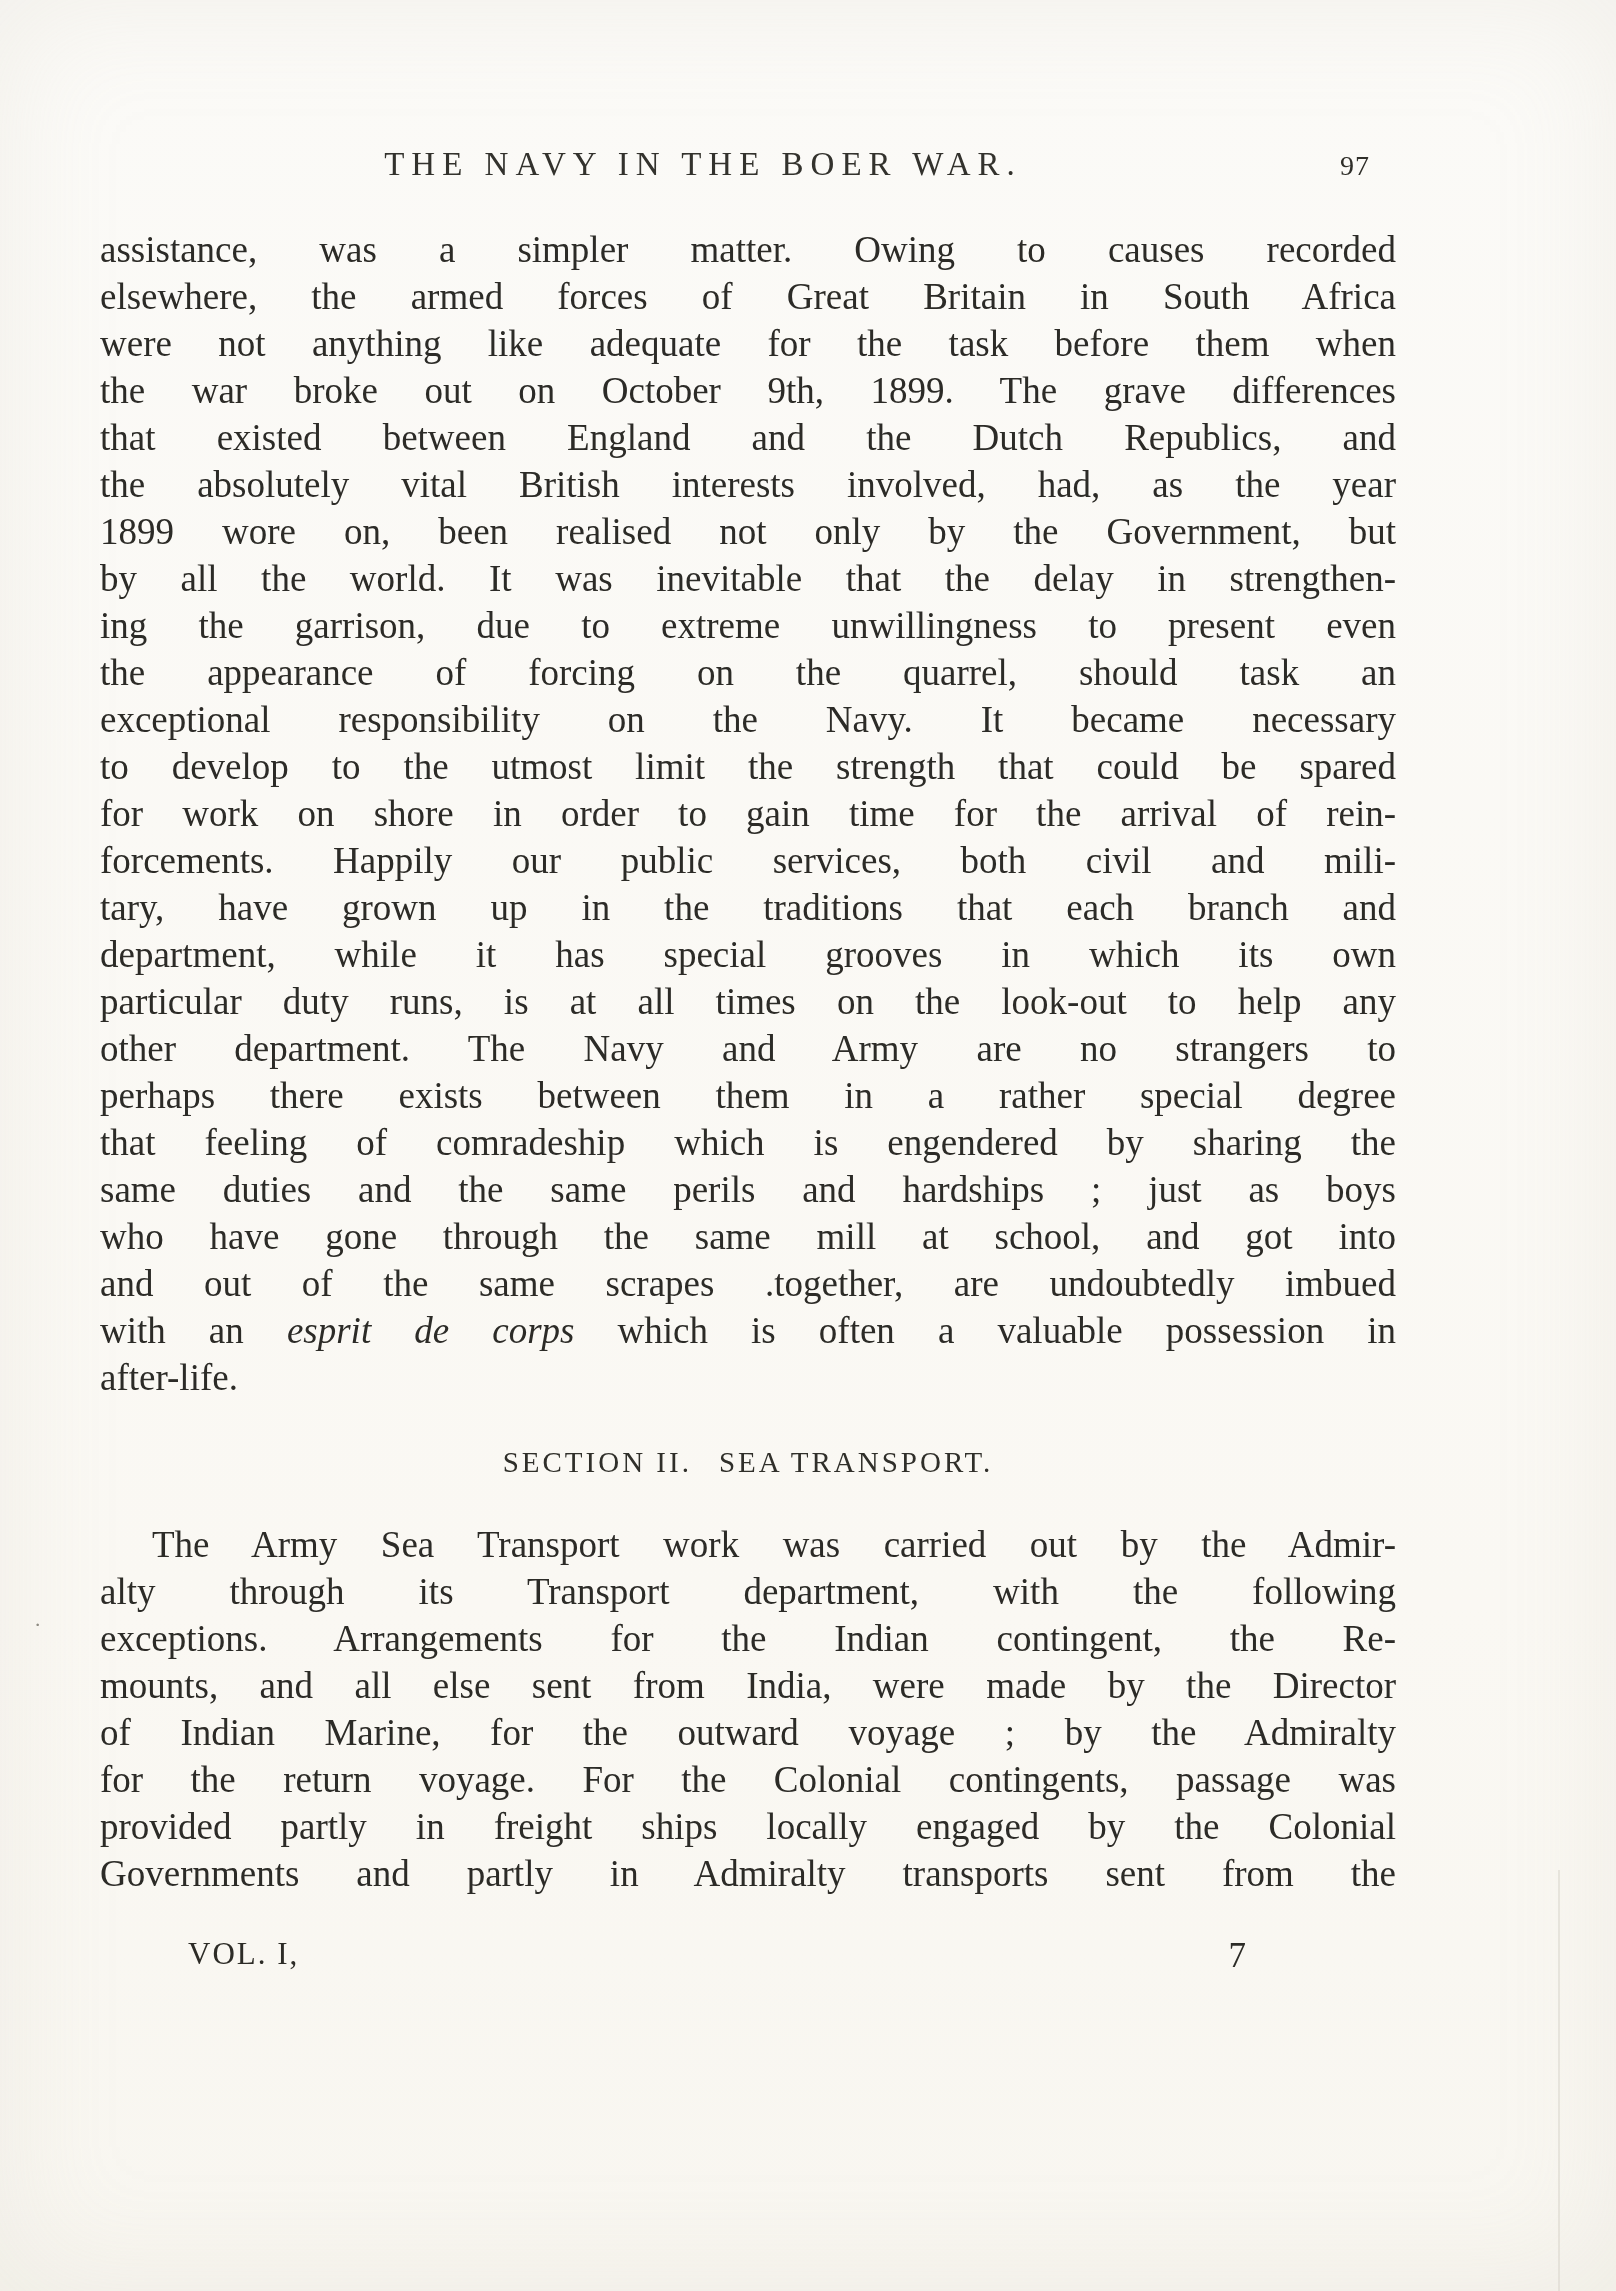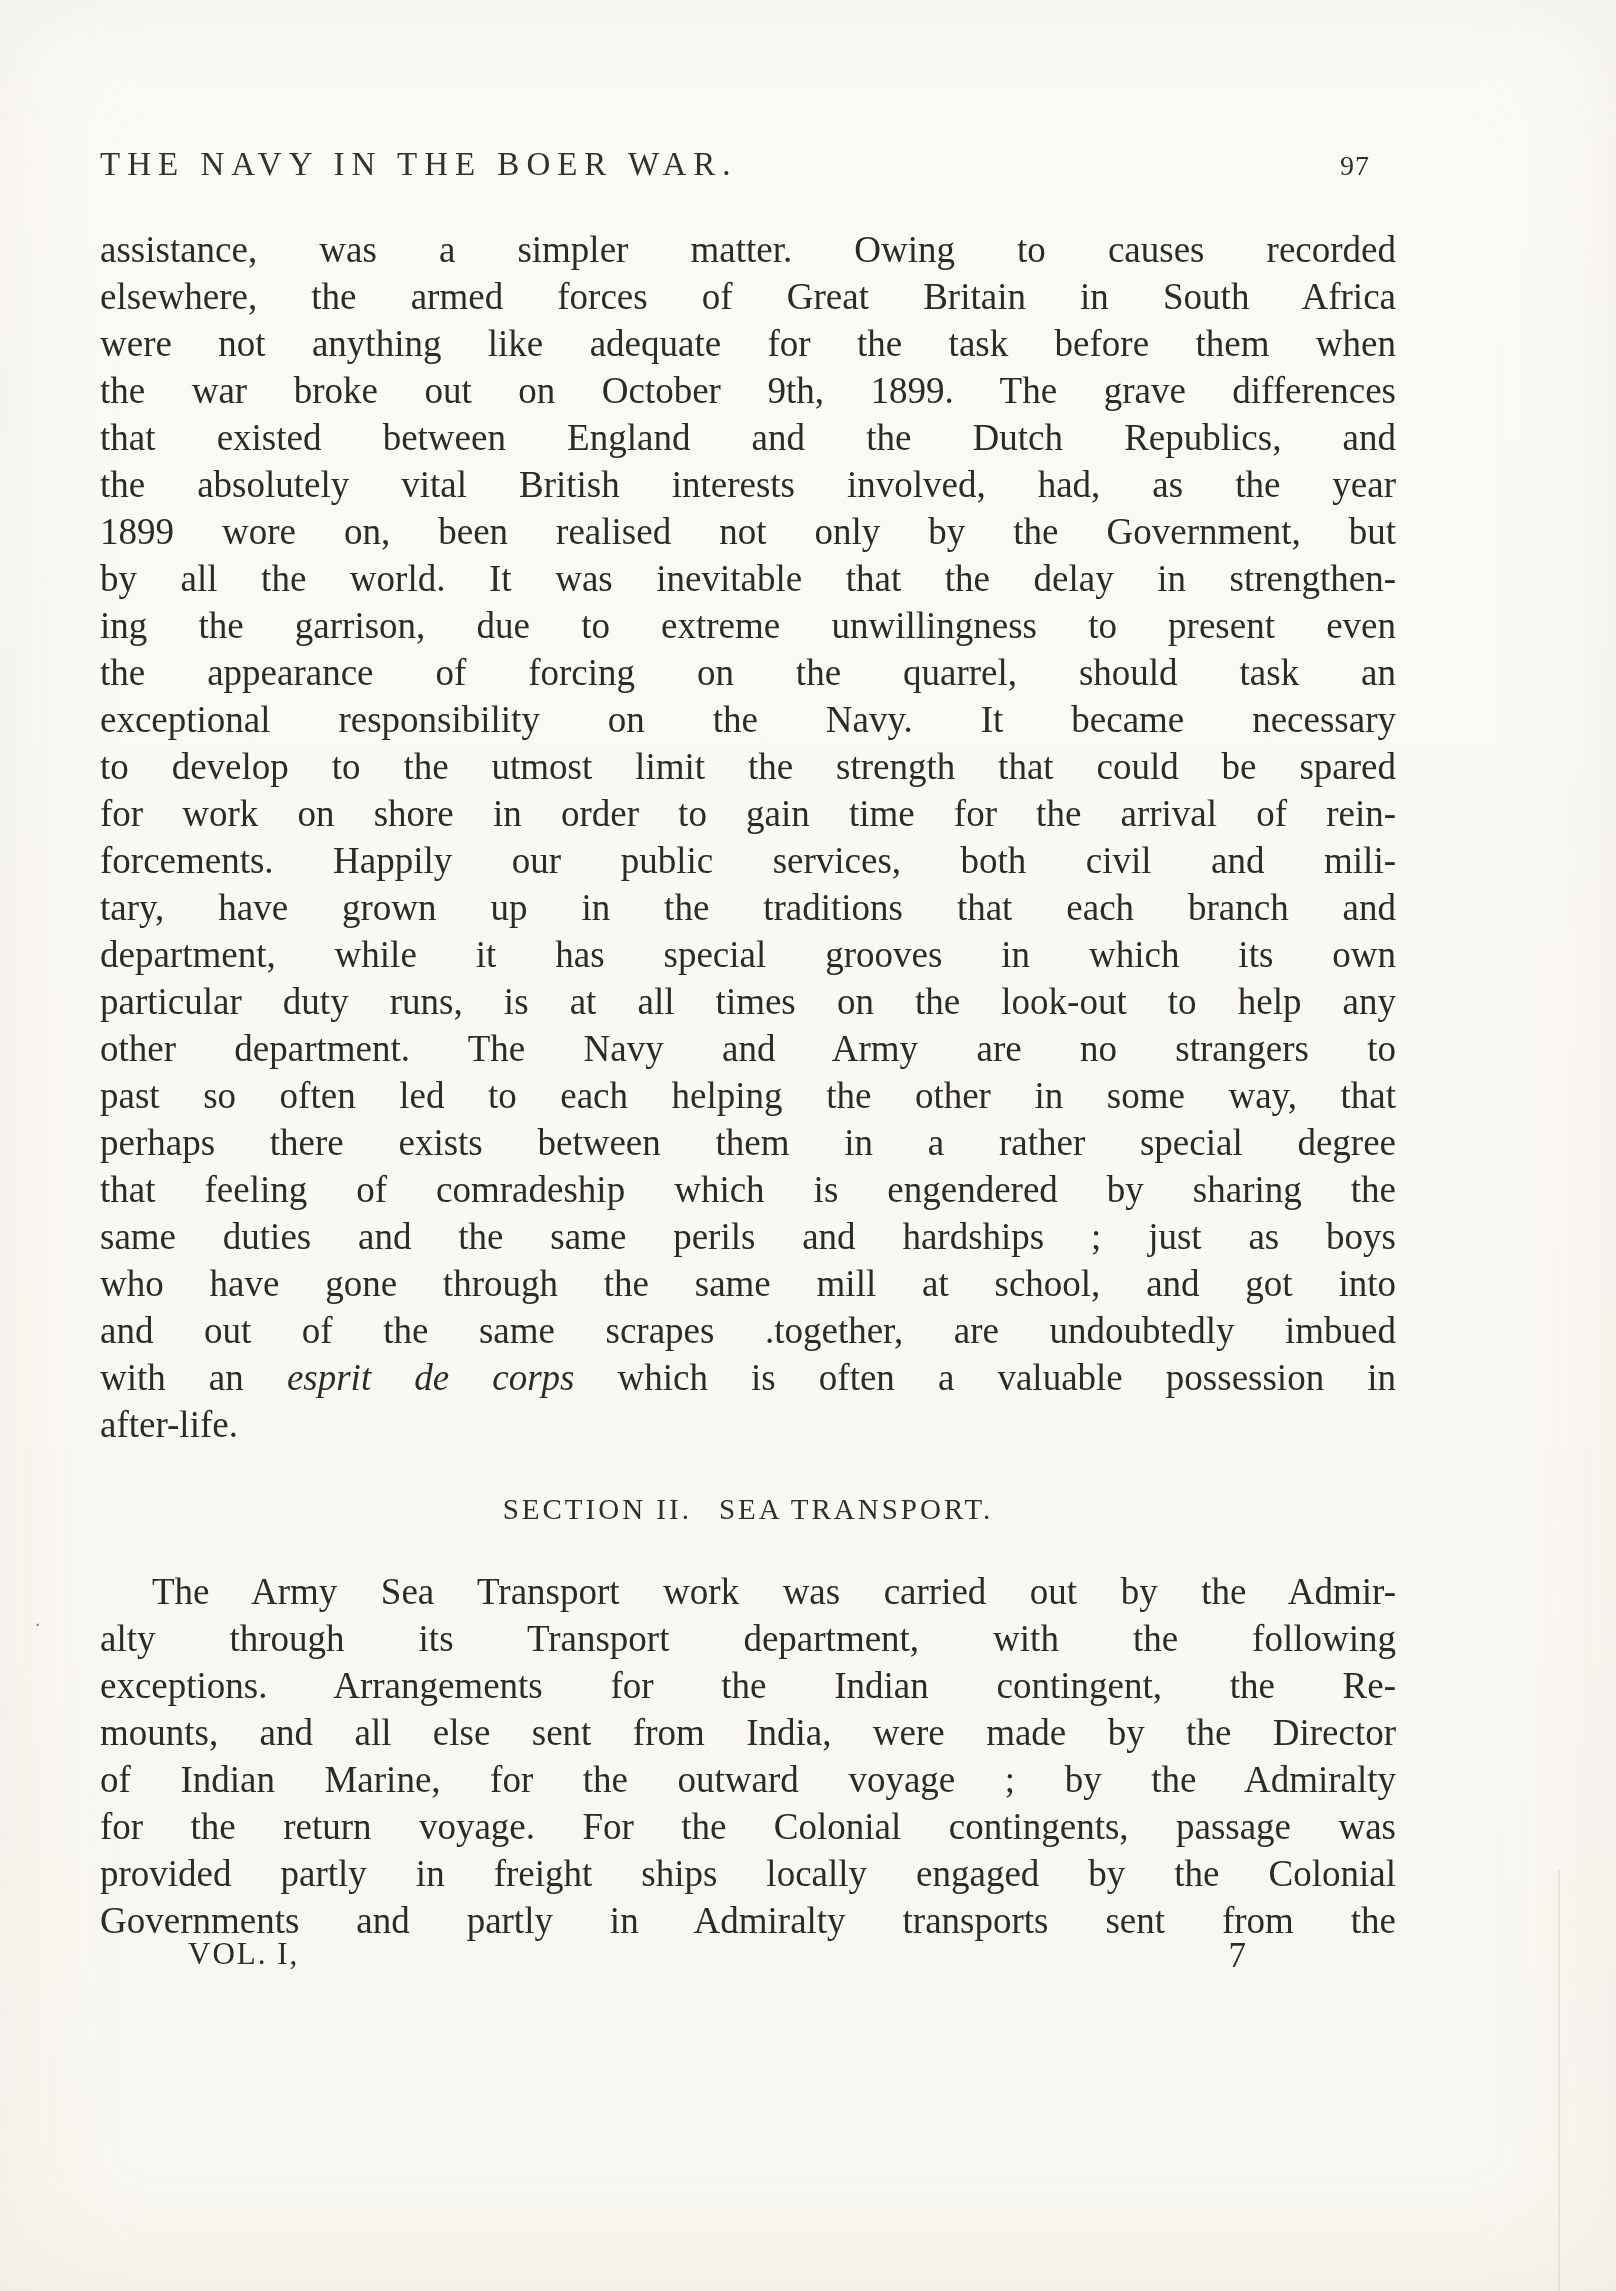--- a/index.html
+++ b/index.html
@@ -13,21 +13,21 @@
   .page {
     position: absolute; inset: 0;
     background: linear-gradient(180deg, #fbfaf7 0%, #faf8f3 70%, #f8f6f0 100%);
     box-shadow: inset 0 0 120px rgba(200,195,180,0.18);
   }
   .page-header {
     position: absolute; top: 146px; left: 100px; width: 1296px;
     display: flex; align-items: baseline;
   }
   .running-title {
-    flex: 1; 
+    flex: 1; text-align: center;
     font-size: 33px; letter-spacing: 7px; color: #33322d;
     white-space: nowrap;
   }
   .page-number {
     width: 90px; text-align: right; padding-right: 26px;
     font-size: 28px; color: #2f2e29; letter-spacing: 1px;
   }
   .page-body {
     position: absolute; top: 226px; left: 100px; width: 1296px;
     color: #2c2b27;
@@ -85,21 +85,20 @@
         <div class="line"><span>ing the garrison, due to extreme unwillingness to present even</span></div>
         <div class="line"><span>the appearance of forcing on the quarrel, should task an</span></div>
         <div class="line"><span>exceptional responsibility on the Navy.  It became necessary</span></div>
         <div class="line"><span>to develop to the utmost limit the strength that could be spared</span></div>
         <div class="line"><span>for work on shore in order to gain time for the arrival of rein-</span></div>
         <div class="line"><span>forcements.  Happily our public services, both civil and mili-</span></div>
         <div class="line"><span>tary, have grown up in the traditions that each branch and</span></div>
         <div class="line"><span>department, while it has special grooves in which its own</span></div>
         <div class="line"><span>particular duty runs, is at all times on the look-out to help any</span></div>
         <div class="line"><span>other department.  The Navy and Army are no strangers to</span></div>
-        <div class="line"><span>past so often led to each helping the other in some way, that</span></div>
         <div class="line"><span>perhaps there exists between them in a rather special degree</span></div>
         <div class="line"><span>that feeling of comradeship which is engendered by sharing the</span></div>
         <div class="line"><span>same duties and the same perils and hardships ;  just as boys</span></div>
         <div class="line"><span>who have gone through the same mill at school, and got into</span></div>
         <div class="line"><span>and out of the same scrapes .together, are undoubtedly imbued</span></div>
         <div class="line"><span>with an </span><em>esprit de corps</em><span> which is often a valuable possession in</span></div>
         <div class="line last-line"><span>after-life.</span></div>
       </div>
 
     <div class="section-heading">

